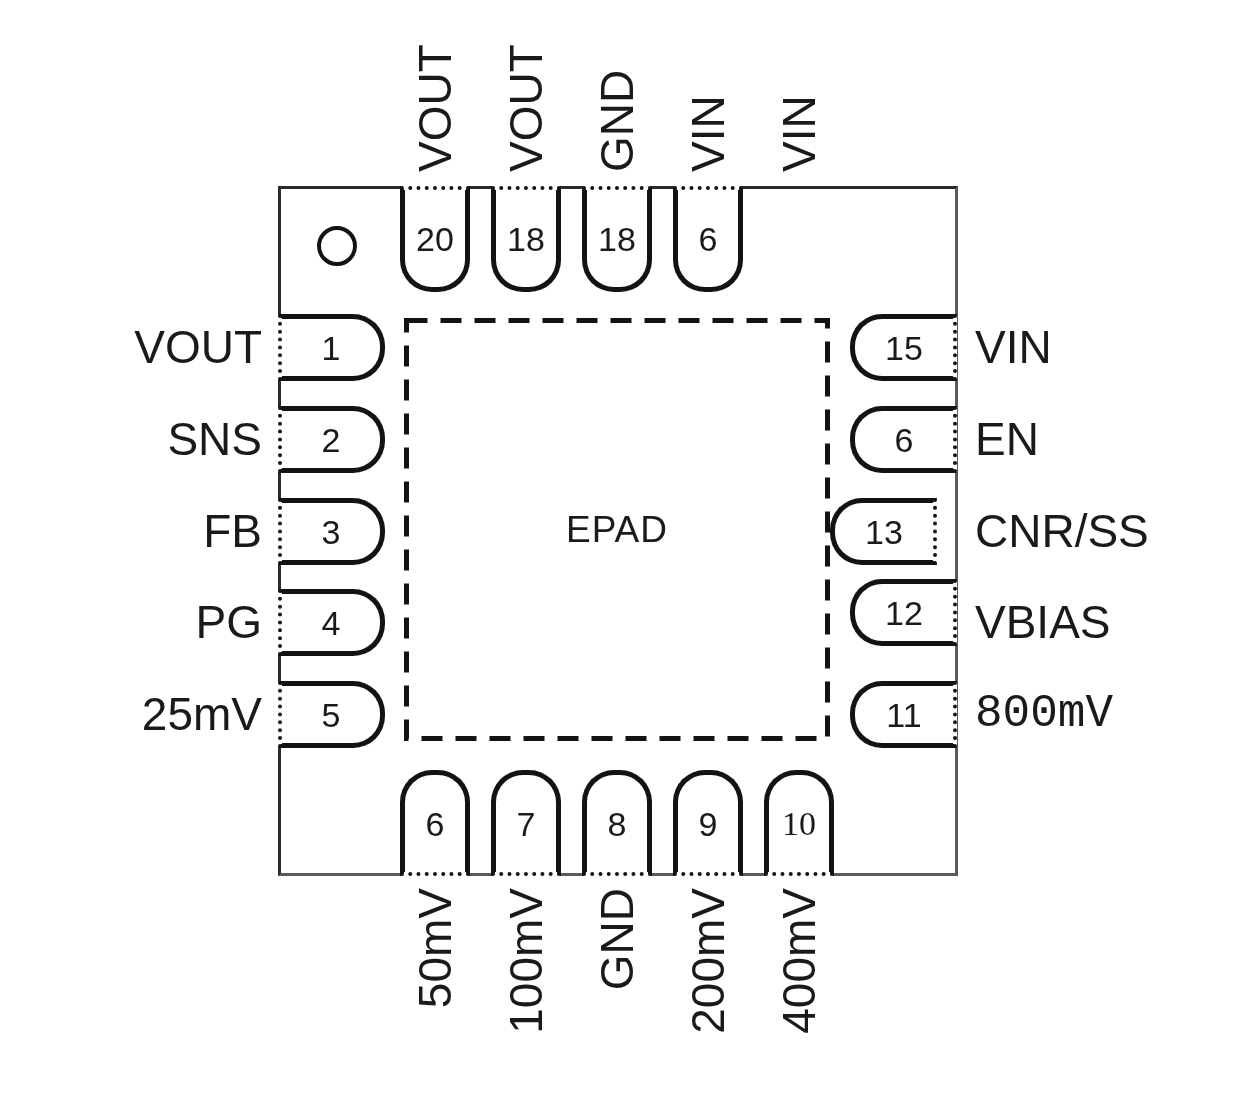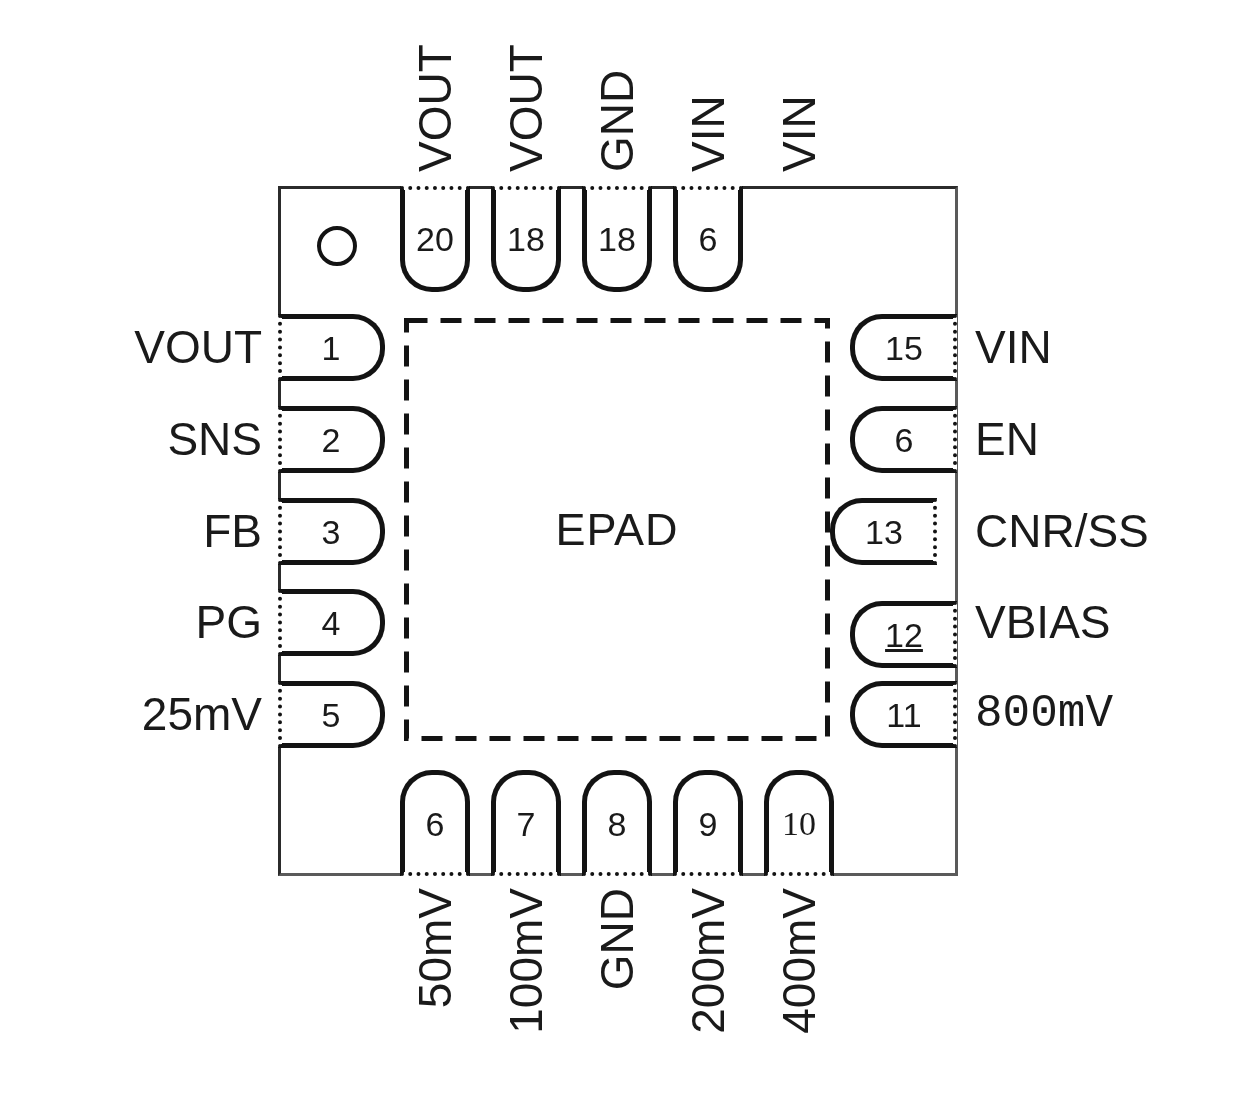--- a/index.html
+++ b/index.html
@@ -85,21 +85,21 @@
     position:absolute;
     left:404px; top:318px;
   }
   .epad-label{
     position:absolute;
     left:404px; top:318px;
     width:426px; height:423px;
     display:flex;
     align-items:center;
     justify-content:center;
-    font-size:45px;
+    font-size:37px;
     letter-spacing:1px;
   }
 </style>
 </head>
 <body>
 
 <div id="canvas">
   <div class="chip-body"></div>
 
   <svg class="epad-box" width="426" height="423" viewBox="0 0 426 423">
@@ -172,21 +172,21 @@
     </div>
     <div class="hlabel hlabel-right" style="left: 975px; top: 324px;">VIN</div>
     <div class="pin pin-right" style="left: 850px; top: 406px;">
       <span class="pin-num">6</span>
     </div>
     <div class="hlabel hlabel-right" style="left: 975px; top: 416px;">EN</div>
     <div class="pin pin-right" style="left: 830px; top: 498px;">
       <span class="pin-num">13</span>
     </div>
     <div class="hlabel hlabel-right" style="left: 975px; top: 508px;">CNR/SS</div>
-    <div class="pin pin-right" style="left: 850px; top: 601px; text-decoration: underline;">
+    <div class="pin pin-right" style="left: 850px; top: 579px;">
       <span class="pin-num">12</span>
     </div>
     <div class="hlabel hlabel-right" style="left: 975px; top: 599px;">VBIAS</div>
     <div class="pin pin-right" style="left: 850px; top: 681px;">
       <span class="pin-num">11</span>
     </div>
     <div class="hlabel hlabel-right" style="left: 975px; top: 691px; font-family: Liberation Mono, monospace;">800mV</div>
   </div>
 
 </body></html>

